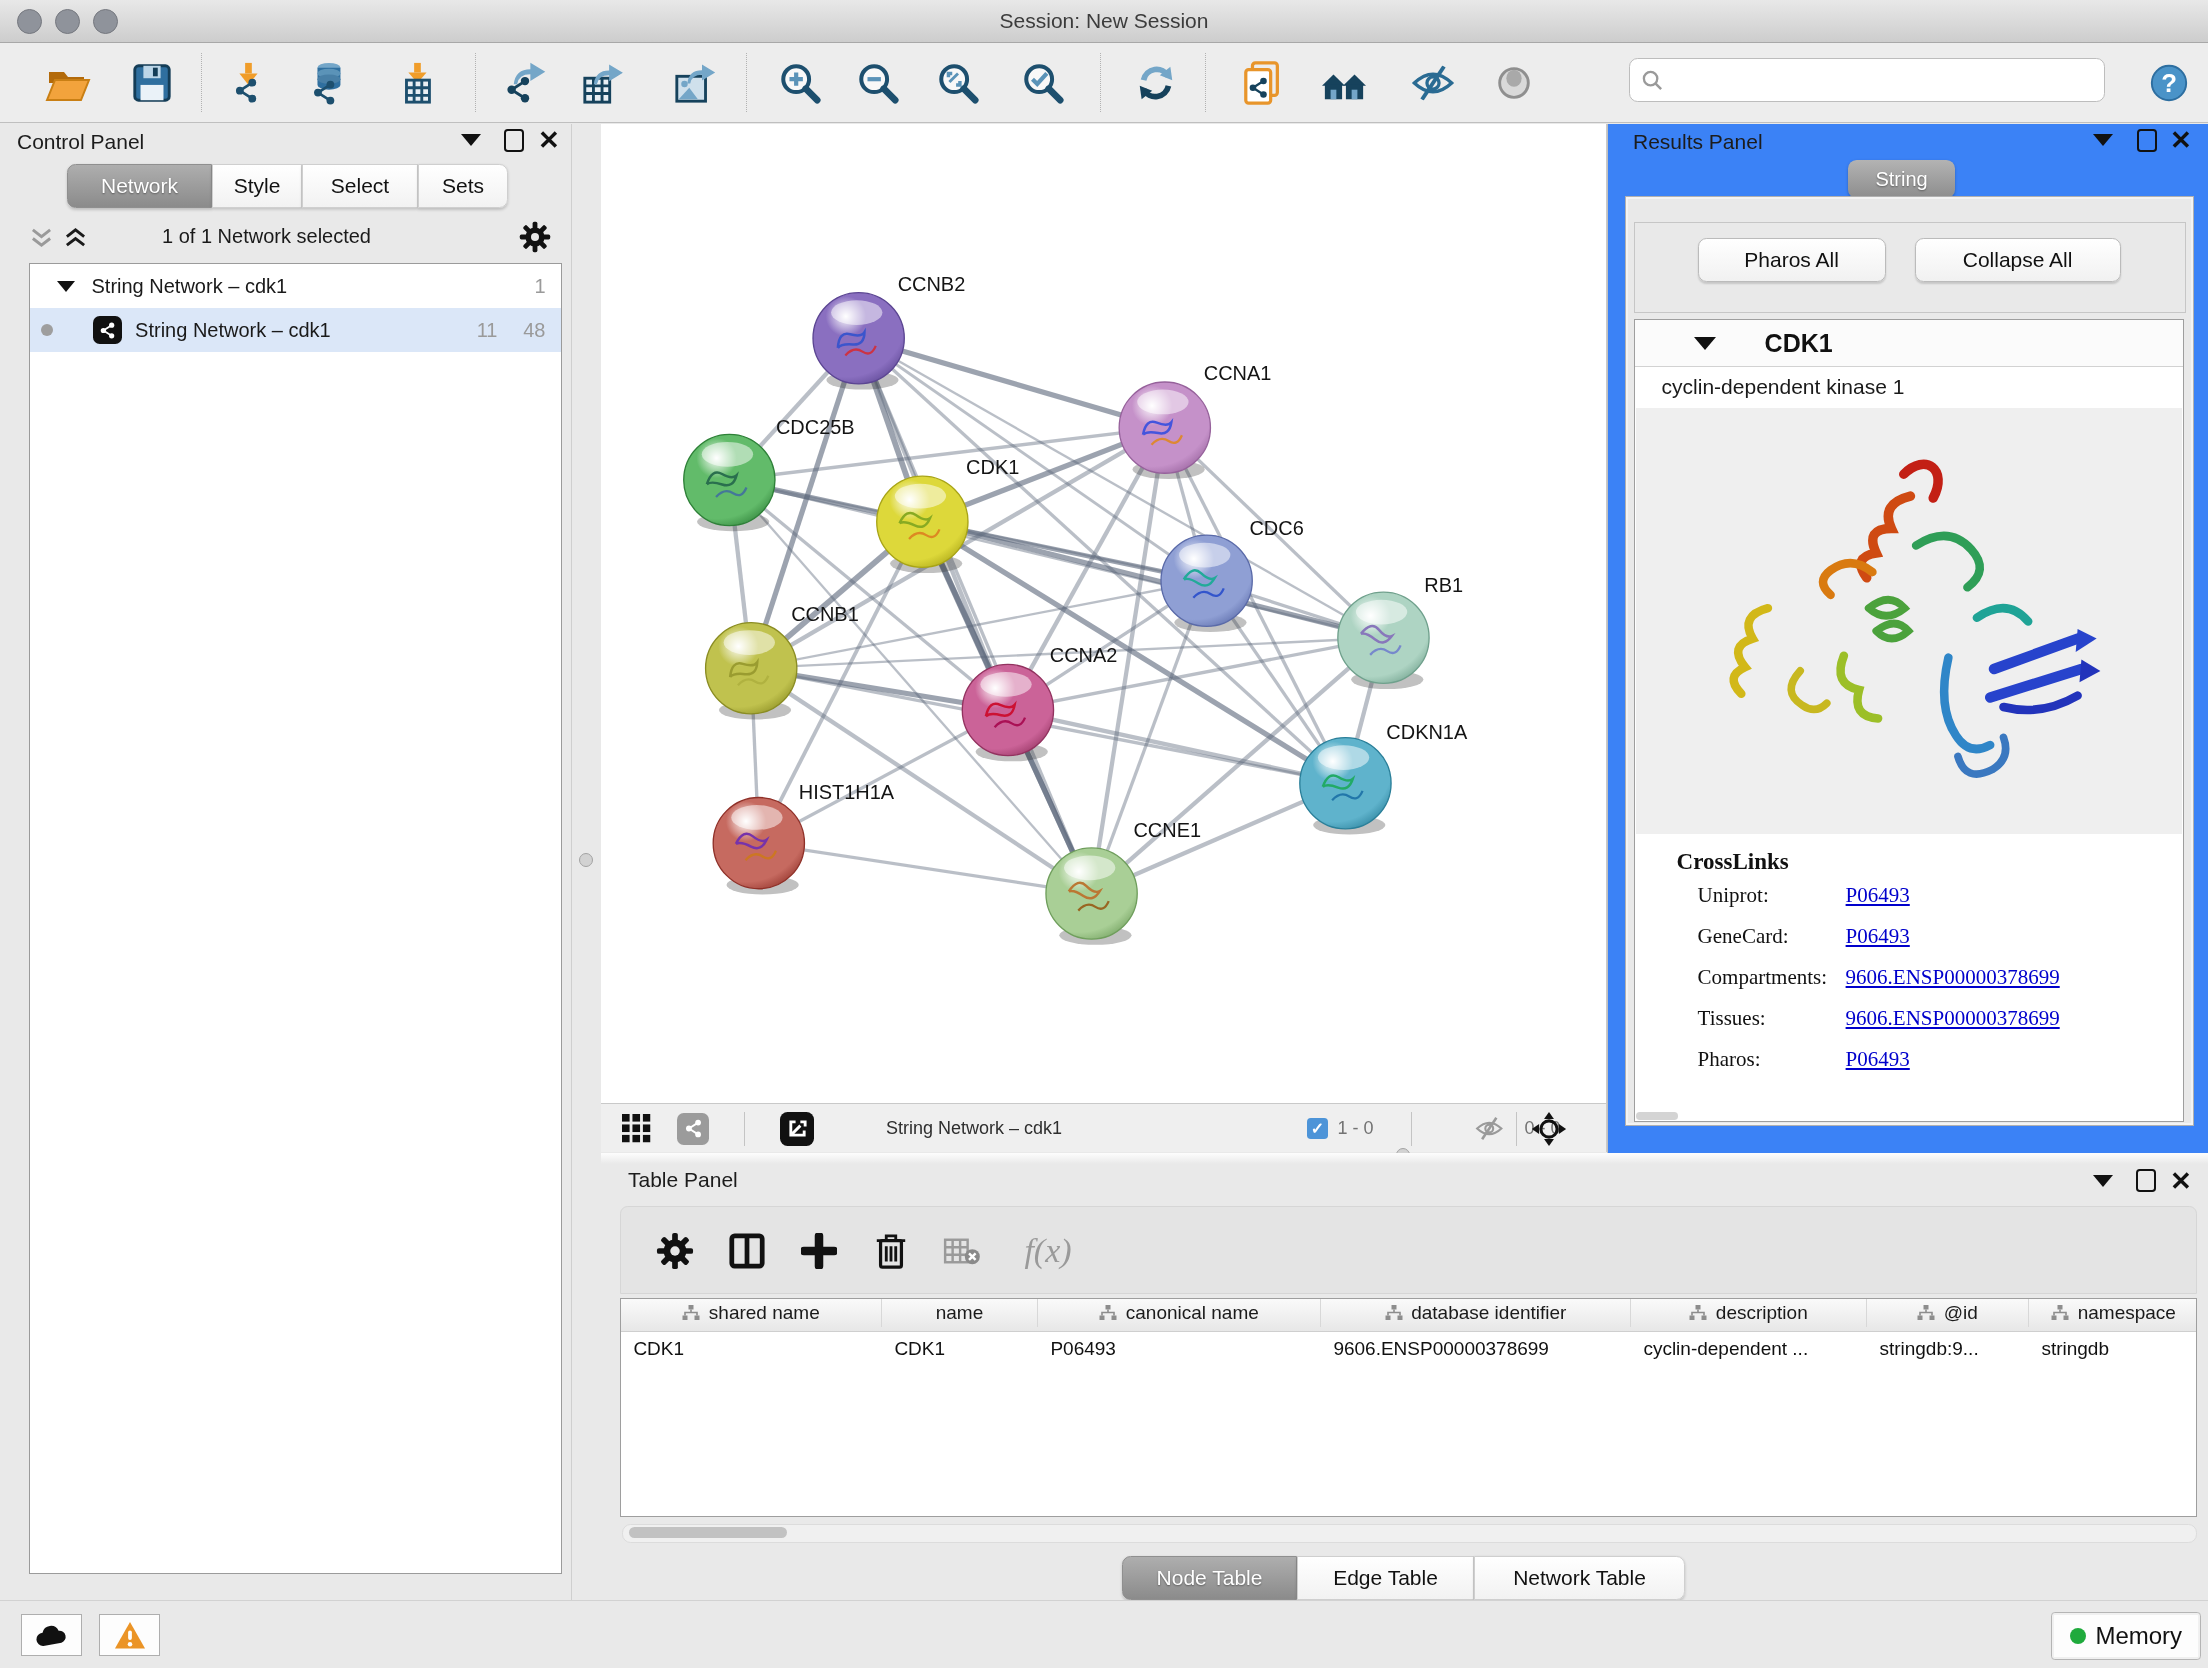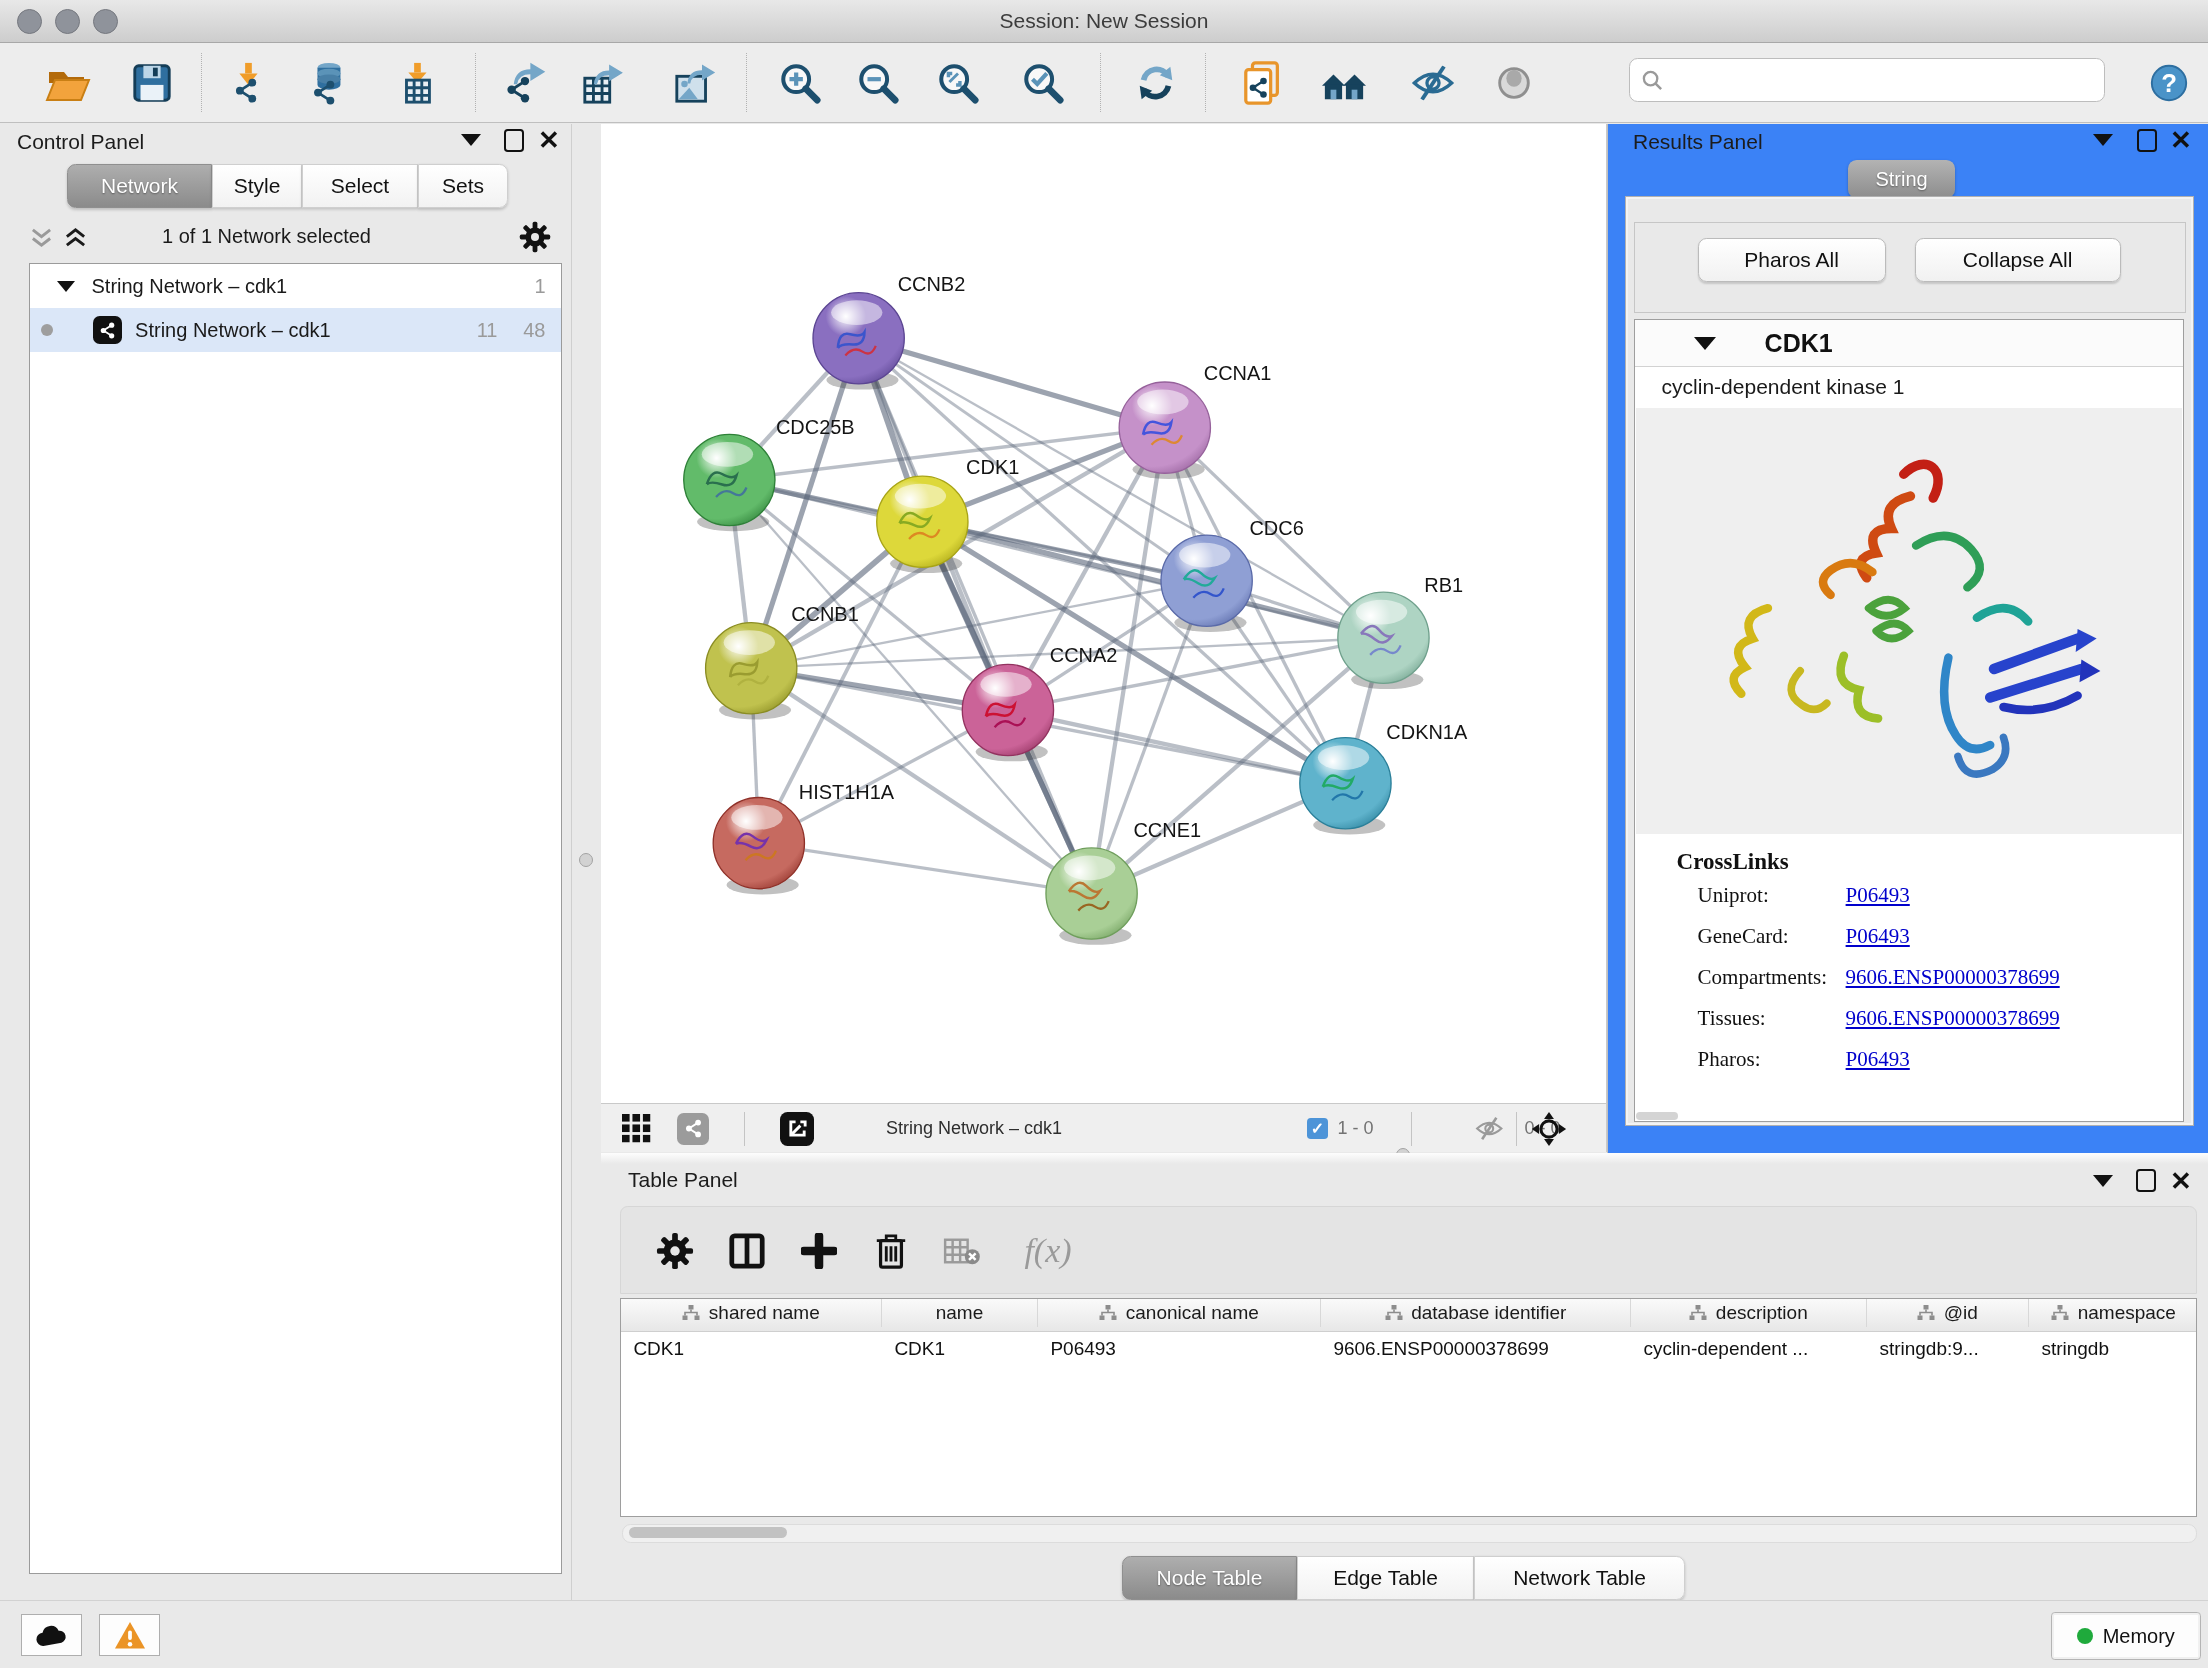--- a/index.html
+++ b/index.html
@@ -95,21 +95,21 @@
   .data-table{position:absolute;left:19px;top:145px;width:1577px;height:219px;background:#fff;border:1px solid #9e9e9e;box-sizing:border-box;}
   .th-row{position:absolute;left:0;top:0;width:100%;height:32px;background:linear-gradient(#fafafa,#e7e7e7);border-bottom:1px solid #cfcfcf;}
   .th-cell{position:absolute;top:0;height:28px;display:flex;align-items:center;justify-content:center;gap:8.6px;font-size:19px;color:#1a1a1a;border-right:1px solid #d8d8d8;box-sizing:border-box;overflow:hidden;}
   .td-cell{position:absolute;top:34px;height:32px;display:flex;align-items:center;font-size:19px;color:#111;padding-left:12.4px;box-sizing:border-box;white-space:nowrap;overflow:hidden;}
   .hscroll{position:absolute;left:21px;top:371px;width:1573px;height:17px;background:#f0f0f0;border:1px solid #dcdcdc;border-radius:8.6px;}
   .hthumb{position:absolute;left:5.7px;top:1.9px;width:158px;height:11.4px;background:#c2c2c2;border-radius:5.7px;}
 
   
   .statusbar{left:0;top:1600px;width:2208px;height:68px;background:#e9e9e9;border-top:1.9px solid #d2d2d2;}
   .sb-btn{position:absolute;top:13.3px;width:61px;height:42px;background:#fdfdfd;border:1.9px solid #aeaeae;display:flex;align-items:center;justify-content:center;box-sizing:border-box;}
-  .memory-btn{position:absolute;left:2051px;top:11.4px;width:148px;height:46px;background:#fdfdfd;border:1px solid #b5b5b5;border-radius:3.8px;display:flex;align-items:center;justify-content:center;gap:9.5px;font-size:20px;color:#111;box-shadow:inset 0 0 0 1.9px #f0f0f0;}
+  .memory-btn{position:absolute;left:2051px;top:11.4px;width:148px;height:46px;background:#fdfdfd;border:1px solid #b5b5b5;border-radius:3.8px;display:flex;align-items:center;justify-content:center;gap:9.5px;font-size:24px;color:#111;box-shadow:inset 0 0 0 1.9px #f0f0f0;}
   .green-dot{width:16px;height:16px;border-radius:50%;background:#1faa3c;}
 </style>
 </head>
 <body>
 
 <svg width="0" height="0" style="position:absolute">
   <defs>
     <symbol id="share-glyph" viewBox="0 0 28 32">
       <path d="M7 16 L21 7 M7 16 L21 25" stroke="currentColor" stroke-width="3" fill="none"></path>
       <circle cx="7" cy="16" r="4.4" fill="currentColor"></circle>

